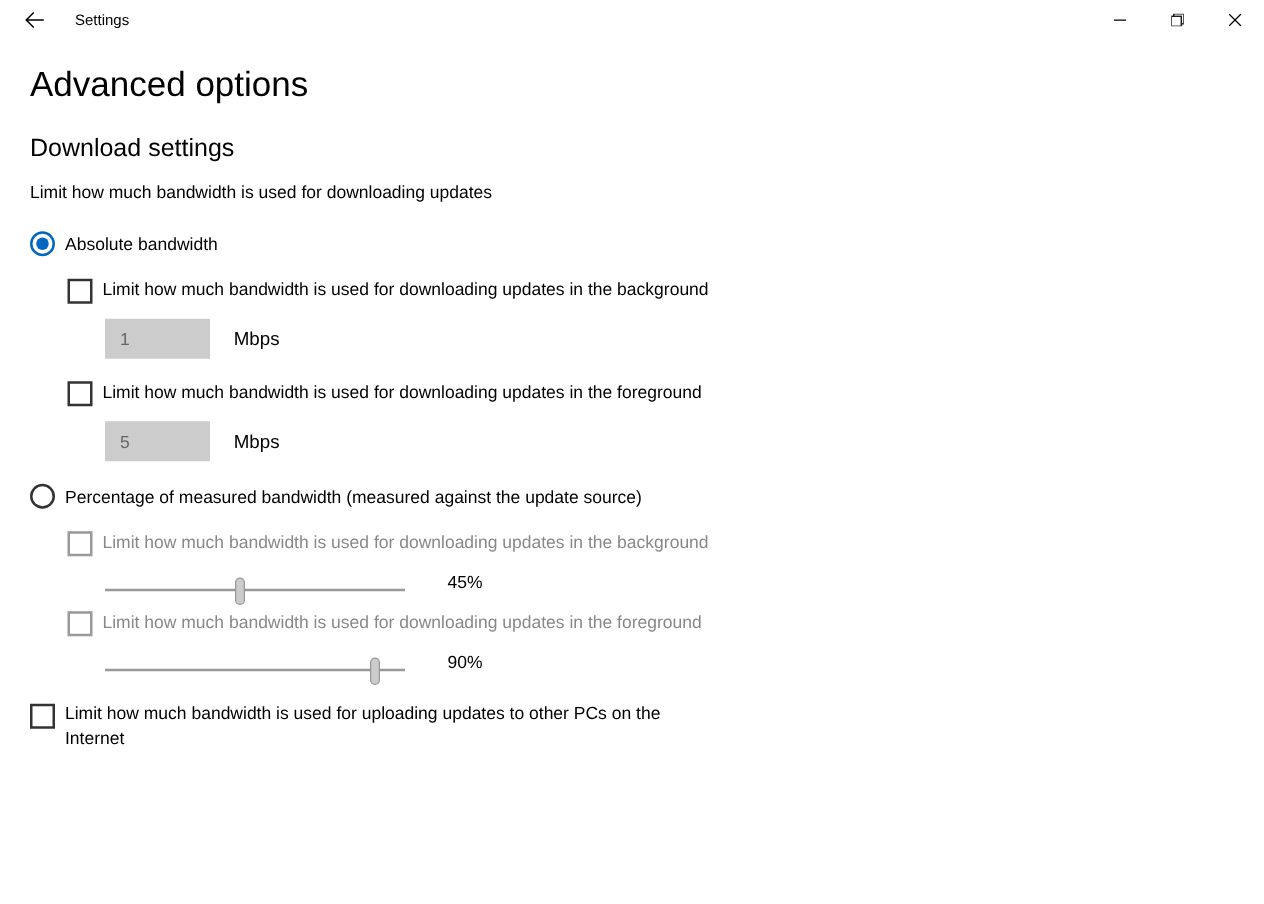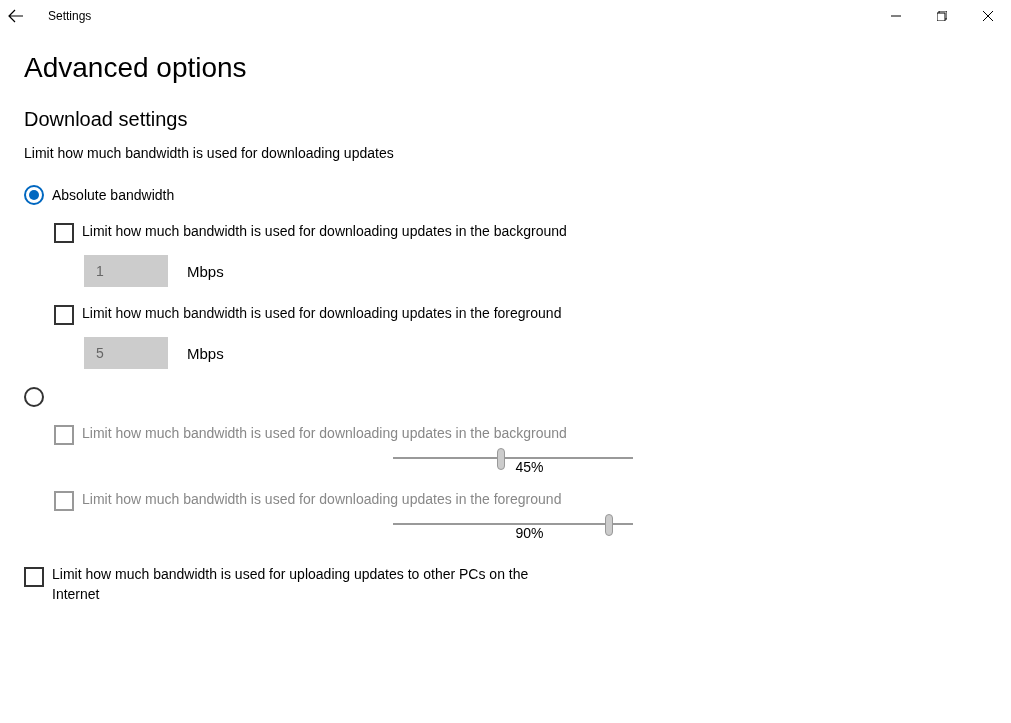--- a/index.html
+++ b/index.html
@@ -9,20 +9,21 @@
       color: #000;
       background: #fff;
       width: 1011px;
       height: 723px;
       overflow: hidden;
     }
     .titlebar {
       height: 32px;
       display: flex;
       align-items: center;
+      padding-left: 12px;
       text-align: center;
     }
     .back-btn {
       width: 32px;
       height: 32px;
       display: flex;
       align-items: center;
       justify-content: center;
       cursor: pointer;
     }
@@ -123,24 +124,23 @@
       font-size: 14px;
       color: #666;
       font-family: inherit;
     }
     .unit {
       margin-left: 19px;
       font-size: 15px;
     }
     .slider-row {
       display: flex;
-      align-items: center;
+      align-items: flex-end;
       margin-left: 30px;
       margin-bottom: 16px;
-      flex-direction: column;
     }
     .slider-track {
       width: 240px;
       height: 2px;
       background: #999;
       position: relative;
       margin-right: 34px;
       cursor: pointer;
     }
     .slider-thumb {
@@ -228,20 +228,21 @@
       <span>Limit how much bandwidth is used for downloading updates in the foreground</span>
     </div>
     <div class="input-row">
       <input class="num-input" disabled="" value="5" style="">
       <span class="unit">Mbps</span>
     </div>
   </div>
 
   <div class="radio-row" style="margin-top:6px;">
     <div class="radio"></div>
+    <span>Percentage of measured bandwidth (measured against the update source)</span>
   </div>
 
   <div class="sub-group" style="margin-top:10px;">
     <div class="check-row">
       <div class="checkbox disabled"></div>
       <span class="disabled-text">Limit how much bandwidth is used for downloading updates in the background</span>
     </div>
     <div class="slider-row">
       <div class="slider-track">
         <div class="slider-thumb" style="left:45%;"></div>

